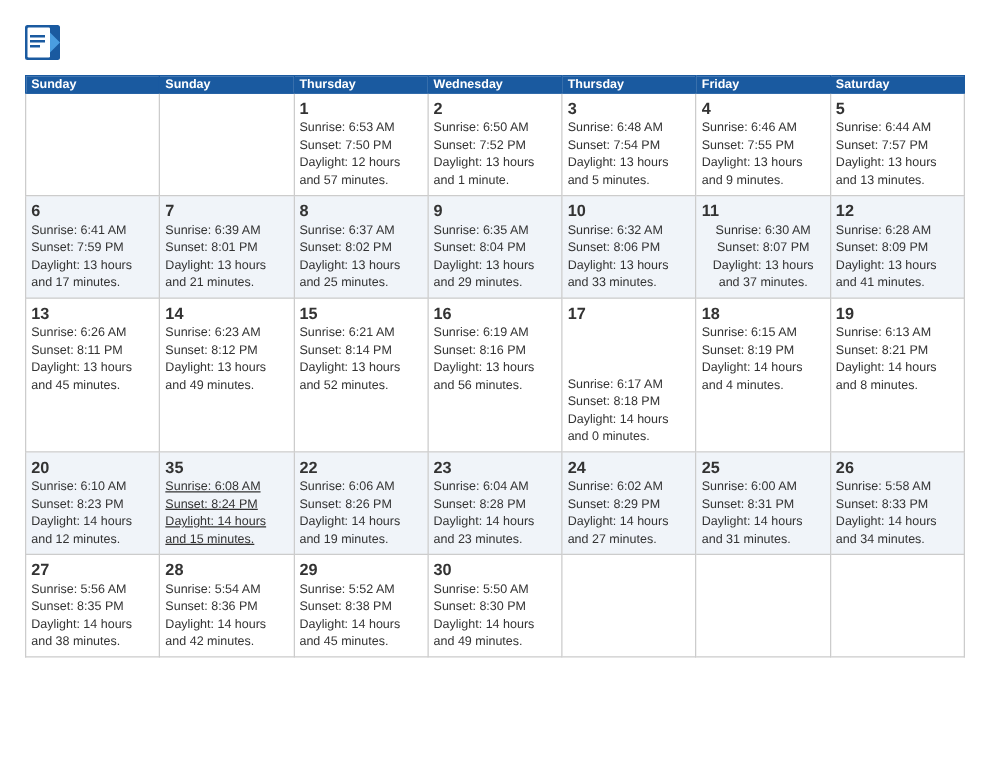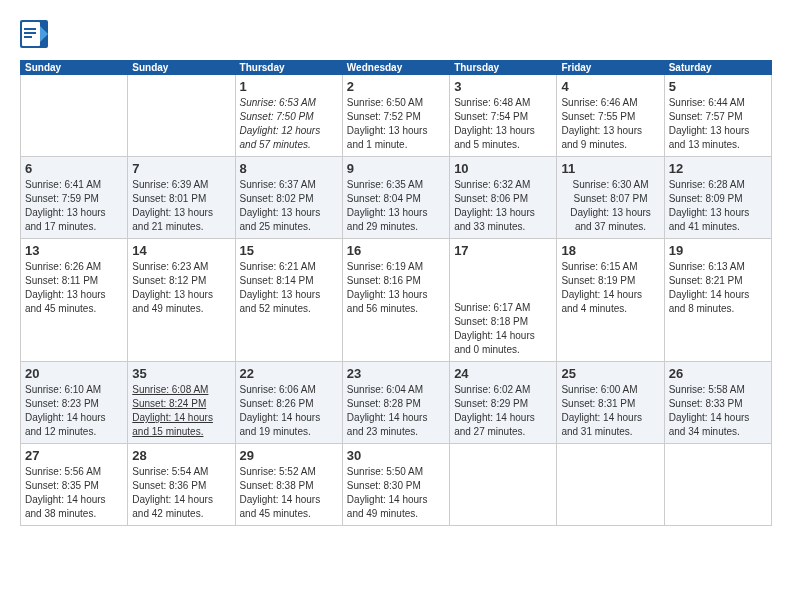--- a/index.html
+++ b/index.html
@@ -127,21 +127,21 @@
         <th>Friday</th>
         <th>Saturday</th>
       </tr>
   </thead>
   <tbody>
   <tr>
         <td class="empty"></td>
         <td class="empty"></td>
         <td>
           <div class="day-number">1</div>
-          <div class="day-info" style="white-space: pre-line; font-style: italic;">Sunrise: 6:53 AM
+          <div class="day-info" style="white-space: pre-line;">Sunrise: 6:53 AM
 Sunset: 7:50 PM
 Daylight: 12 hours
 and 57 minutes.</div>
         </td>
         <td>
           <div class="day-number">2</div>
           <div class="day-info" style="white-space: pre-line;">Sunrise: 6:50 AM
 Sunset: 7:52 PM
 Daylight: 13 hours
 and 1 minute.</div>

